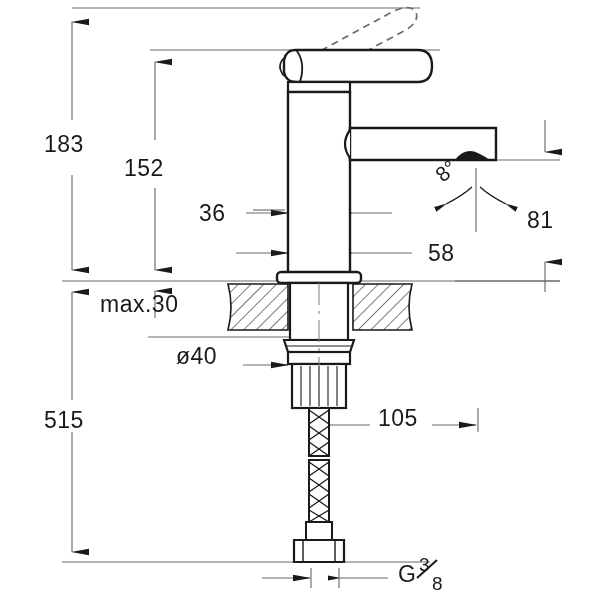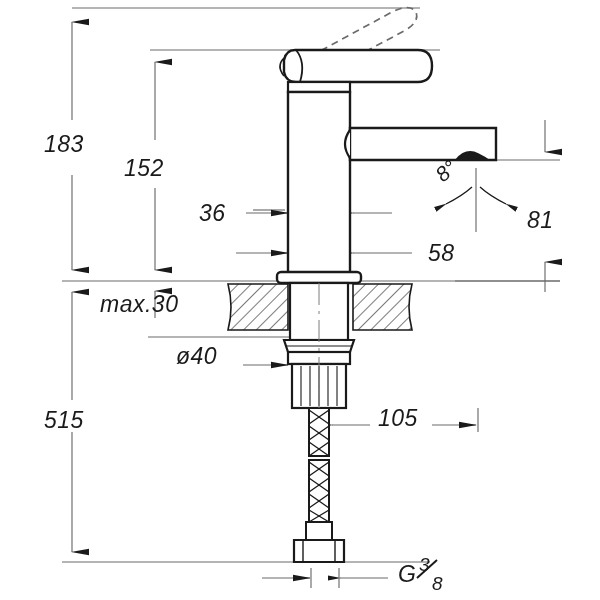--- a/index.html
+++ b/index.html
@@ -1,18 +1,18 @@
 <!DOCTYPE html>
 <html><head>
 <meta charset="utf-8">
 <style>
   html,body{margin:0;padding:0;background:#ffffff;}
   body{width:600px;height:600px;overflow:hidden;
        font-family:"Liberation Sans",sans-serif;}
-  #stage{position:relative;width:600px;height:600px;background:#fff;font-style:italic;}
+  #stage{position:relative;width:600px;height:600px;background:#fff;}
   #stage svg{position:absolute;left:0;top:0;}
   .dimtext{font-family:"Liberation Sans",sans-serif;font-size:23px;fill:#1a1a1a;
            letter-spacing:0.5px;}
   .dimtext-sm{font-family:"Liberation Sans",sans-serif;font-size:19px;fill:#1a1a1a;}
   .ang{font-family:"Liberation Sans",sans-serif;font-size:21px;fill:#1a1a1a;}
 </style>
 </head>
 <body>
 
 <div id="stage">

